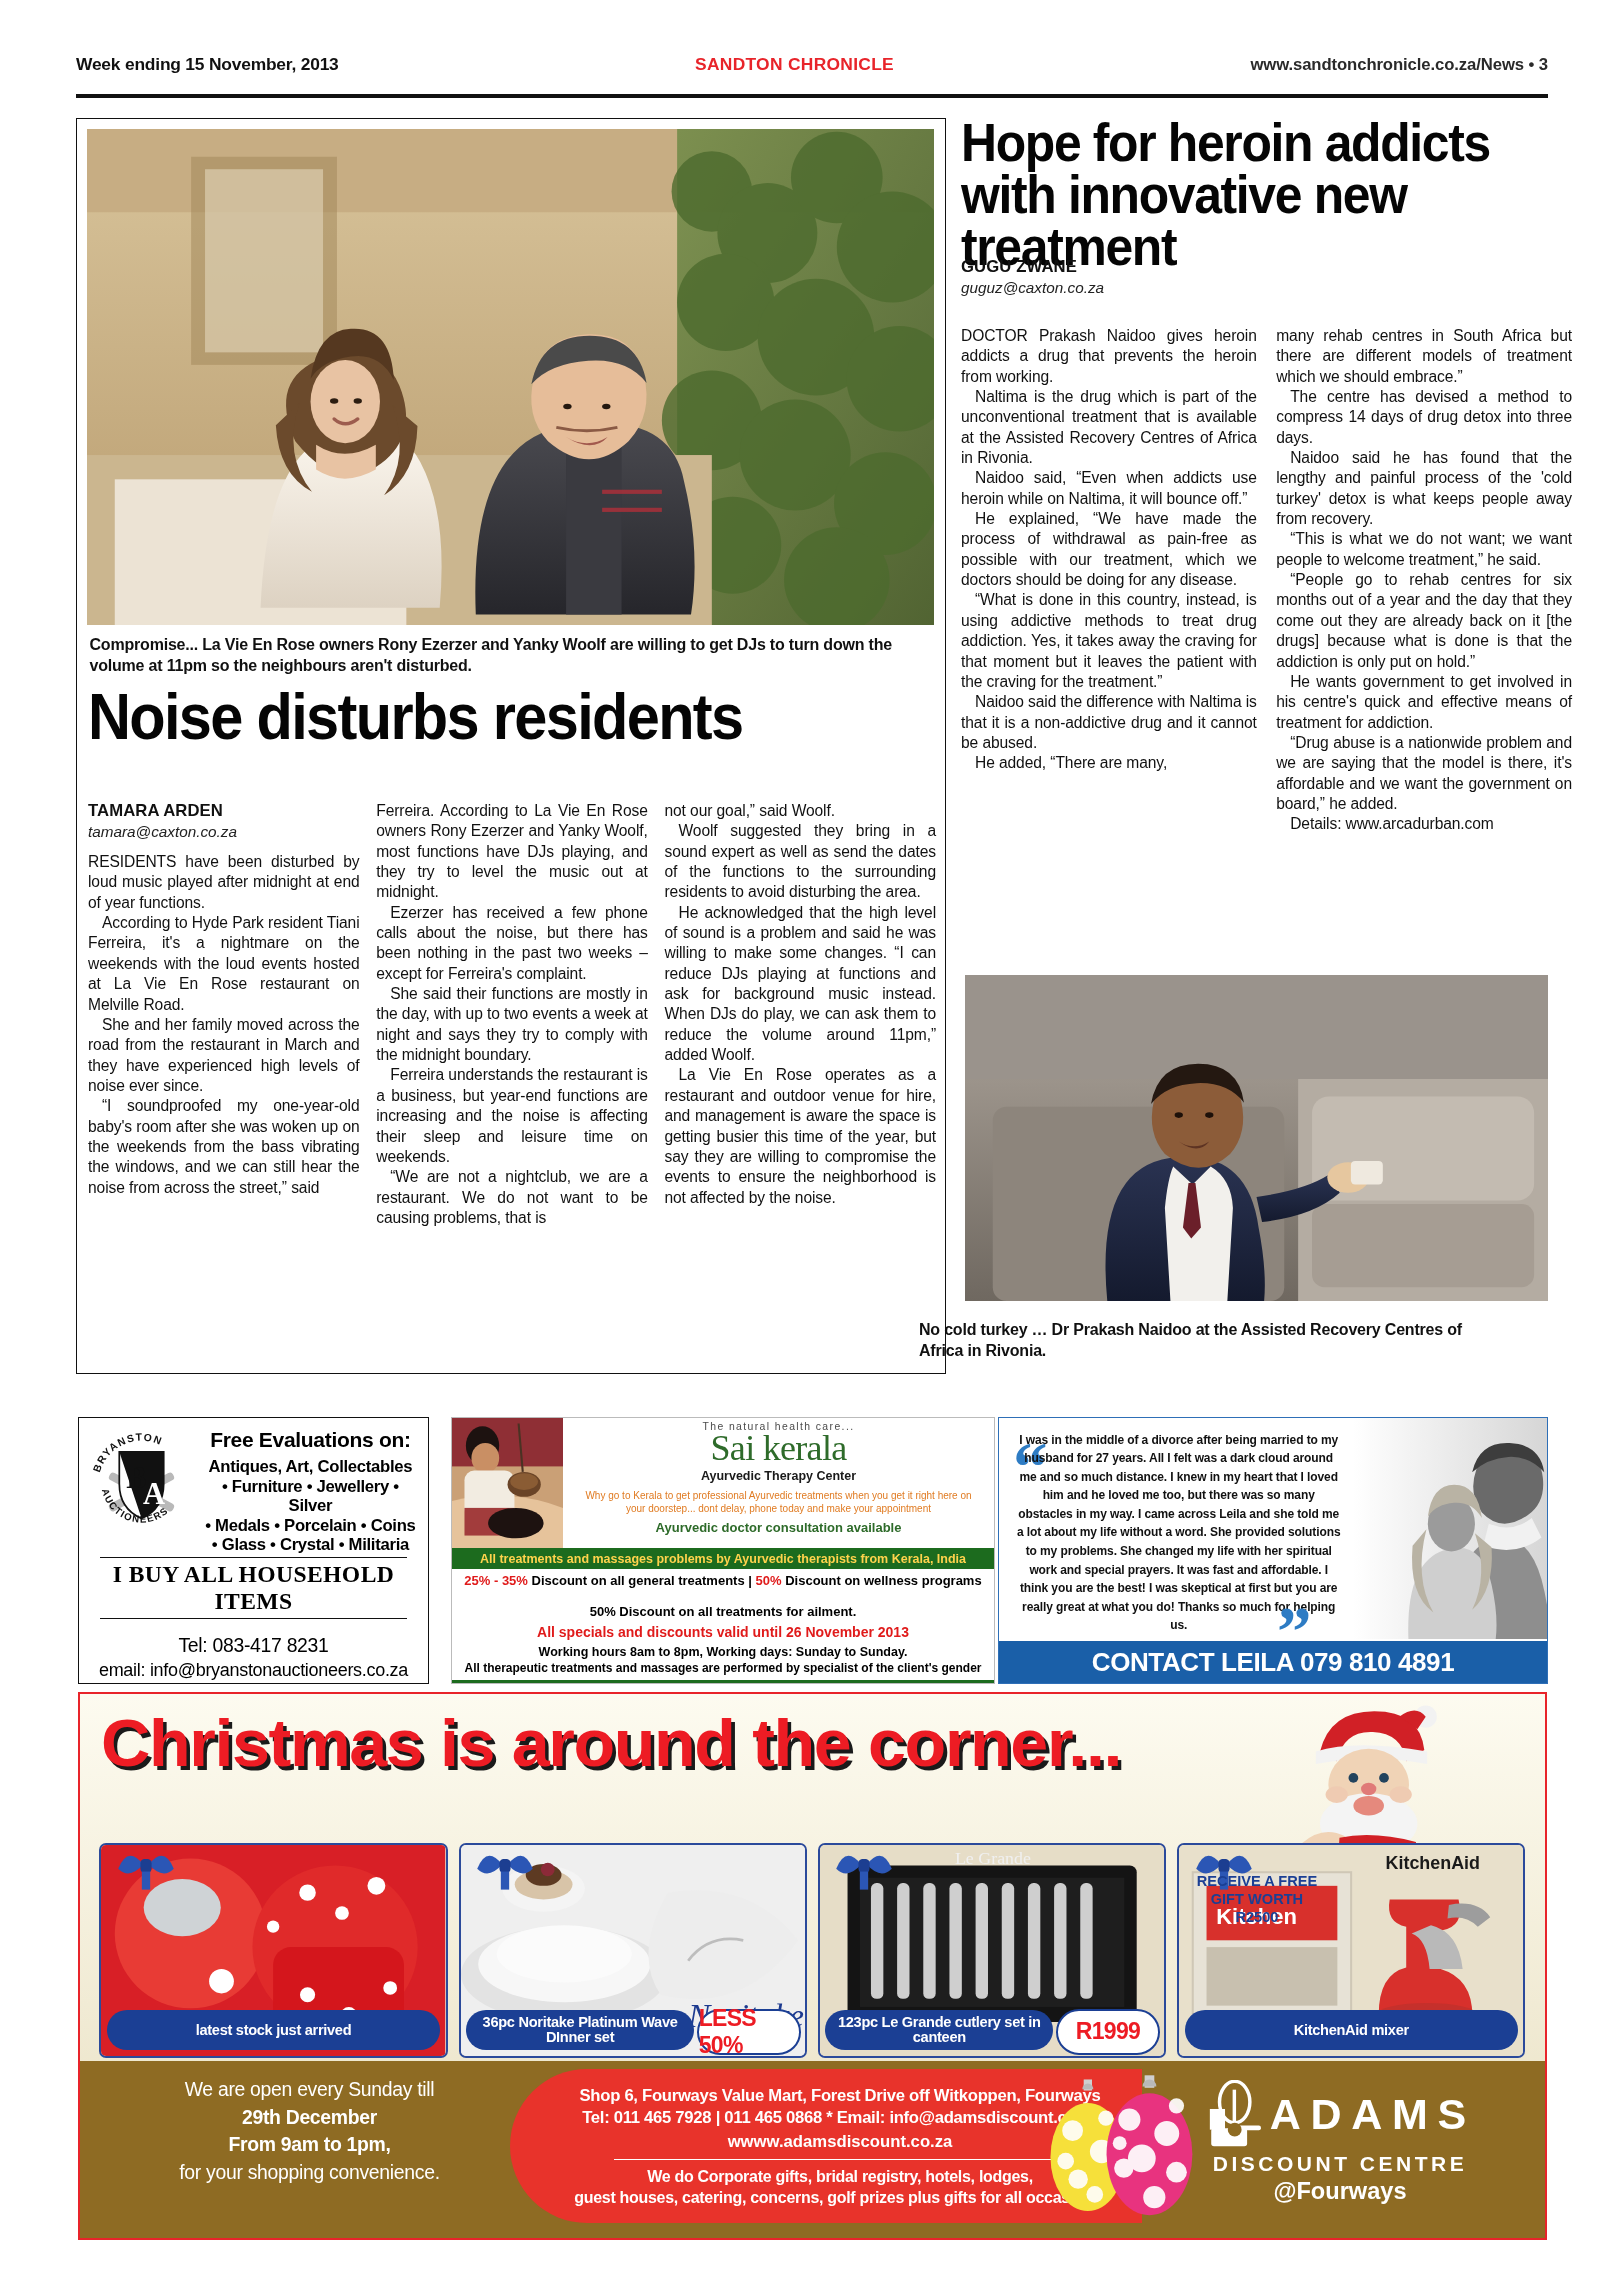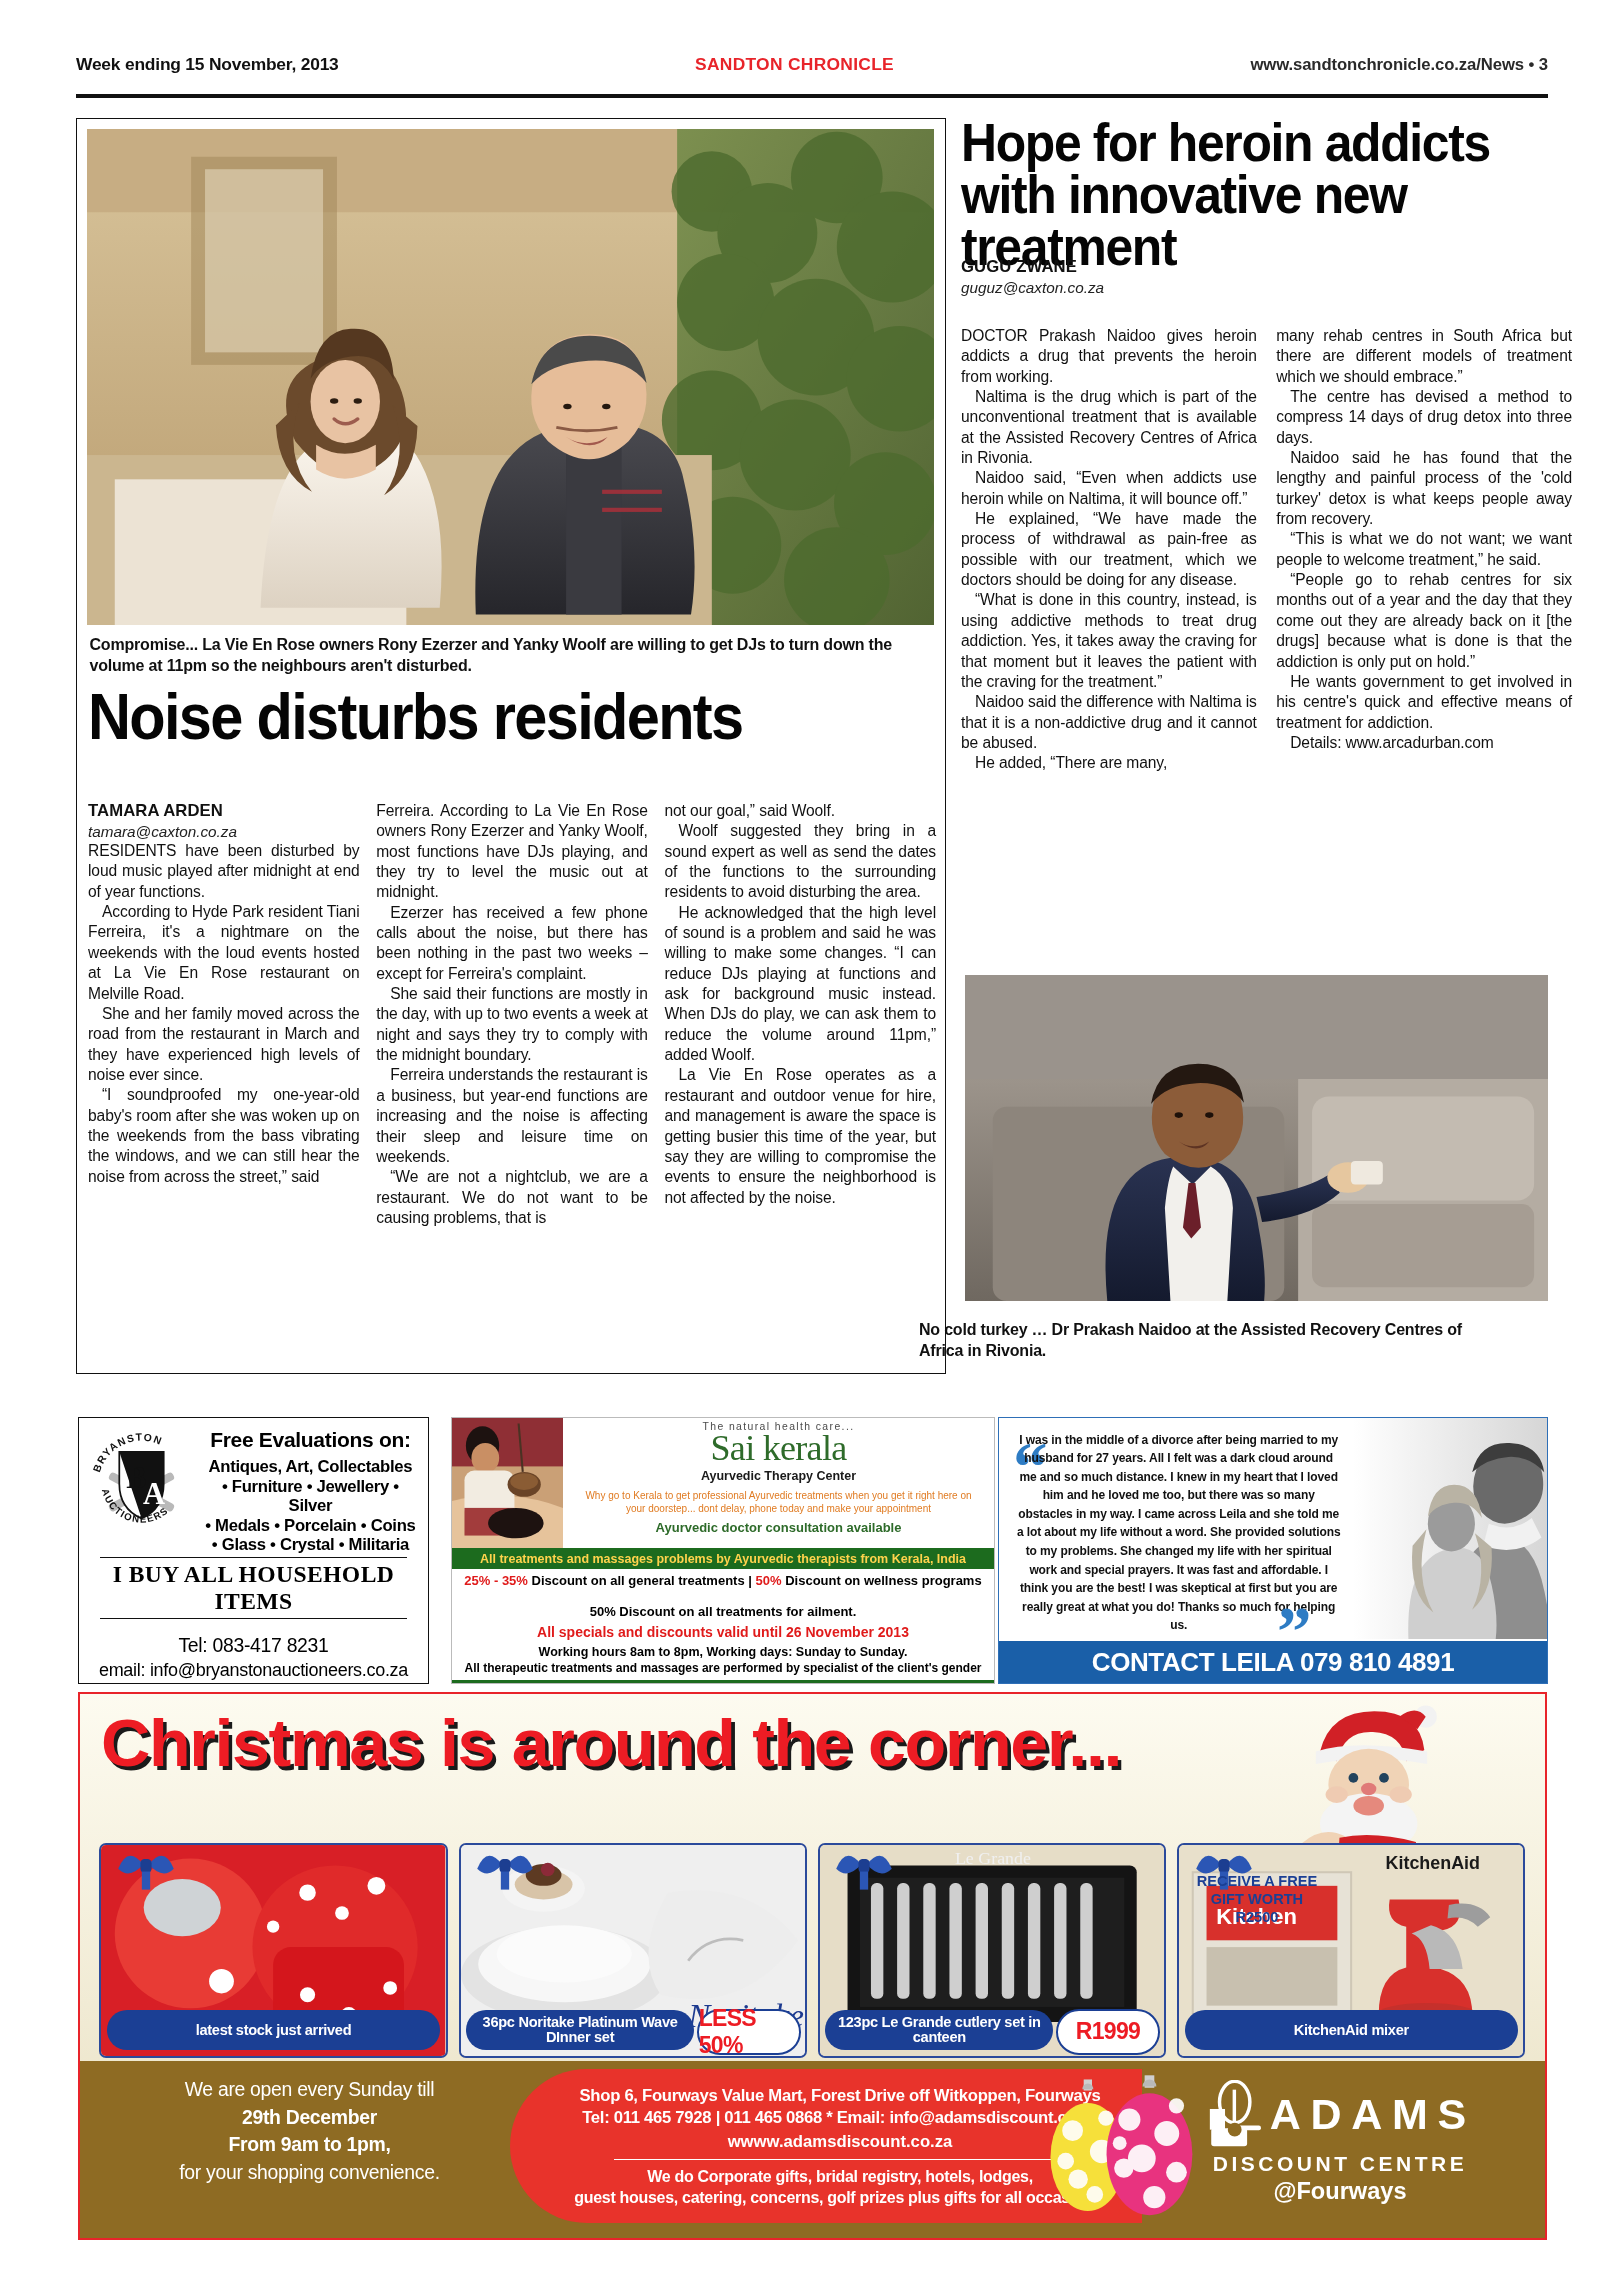--- a/index.html
+++ b/index.html
@@ -37,21 +37,21 @@
     font-size:16px; font-weight:bold; line-height:1.32; color:#111;
     letter-spacing:-0.2px;
   }
   .big-head {
     position:absolute; left:11px; top:568px; width:847px;
     font-size:64px; font-weight:bold; line-height:.95; color:#050505;
     letter-spacing:-1.8px;
     font-family:"Liberation Sans", sans-serif;
     transform: scaleX(.93); transform-origin: left top;
   }
-  .byline-block { }
+  .byline-block { margin-bottom: 11px; }
   .byline-name { font-size:16.7px; font-weight:bold; letter-spacing:0.1px; color:#111; }
   .byline-mail { font-size:15.3px; font-style:italic; color:#222; margin-top:2.1px; }
   .cols3 {
     position:absolute; left:11px; top:682px; width:848px; height:555px;
     display:flex; gap:16.7px;
   }
   .col { width:272px; }
   .col p {
     font-size:15.6px; line-height:1.305; text-align:justify; color:#111;
     text-indent: 14px; letter-spacing:-0.1px;
@@ -352,20 +352,21 @@
       <p>Naidoo said the difference with Naltima is that it is a non-addictive drug and it cannot be abused.</p>
       <p>He added, “There are many,</p>
     </div>
     <div class="rcol rcol-2-top">
       <p class="first">many rehab centres in South Africa but there are different models of treatment which we should embrace.”</p>
       <p>The centre has devised a method to compress 14 days of drug detox into three days.</p>
       <p>Naidoo said he has found that the lengthy and painful process of the 'cold turkey' detox is what keeps people away from recovery.</p>
       <p>“This is what we do not want; we want people to welcome treatment,” he said.</p>
       <p>“People go to rehab centres for six months out of a year and the day that they come out they are already back on it [the drugs] because what is done is that the addiction is only put on hold.”</p>
       <p>He wants government to get involved in his centre's quick and effective means of treatment for addiction.</p>
+      <p>“Drug abuse is a nationwide problem and we are saying that the model is there, it's affordable and we want the government on board,” he added.</p>
       <p>Details: www.arcadurban.com</p>
     </div>
   </div>
 
   <div class="naidoo-photo">
     <svg width="583" height="326" viewBox="0 0 840 470" preserveAspectRatio="none" aria-hidden="true">
       <defs>
         <linearGradient id="sofag" x1="0" y1="0" x2="0" y2="1">
           <stop offset="0" stop-color="#9c948b"></stop>
             <stop offset="1" stop-color="#6f6860"></stop>

